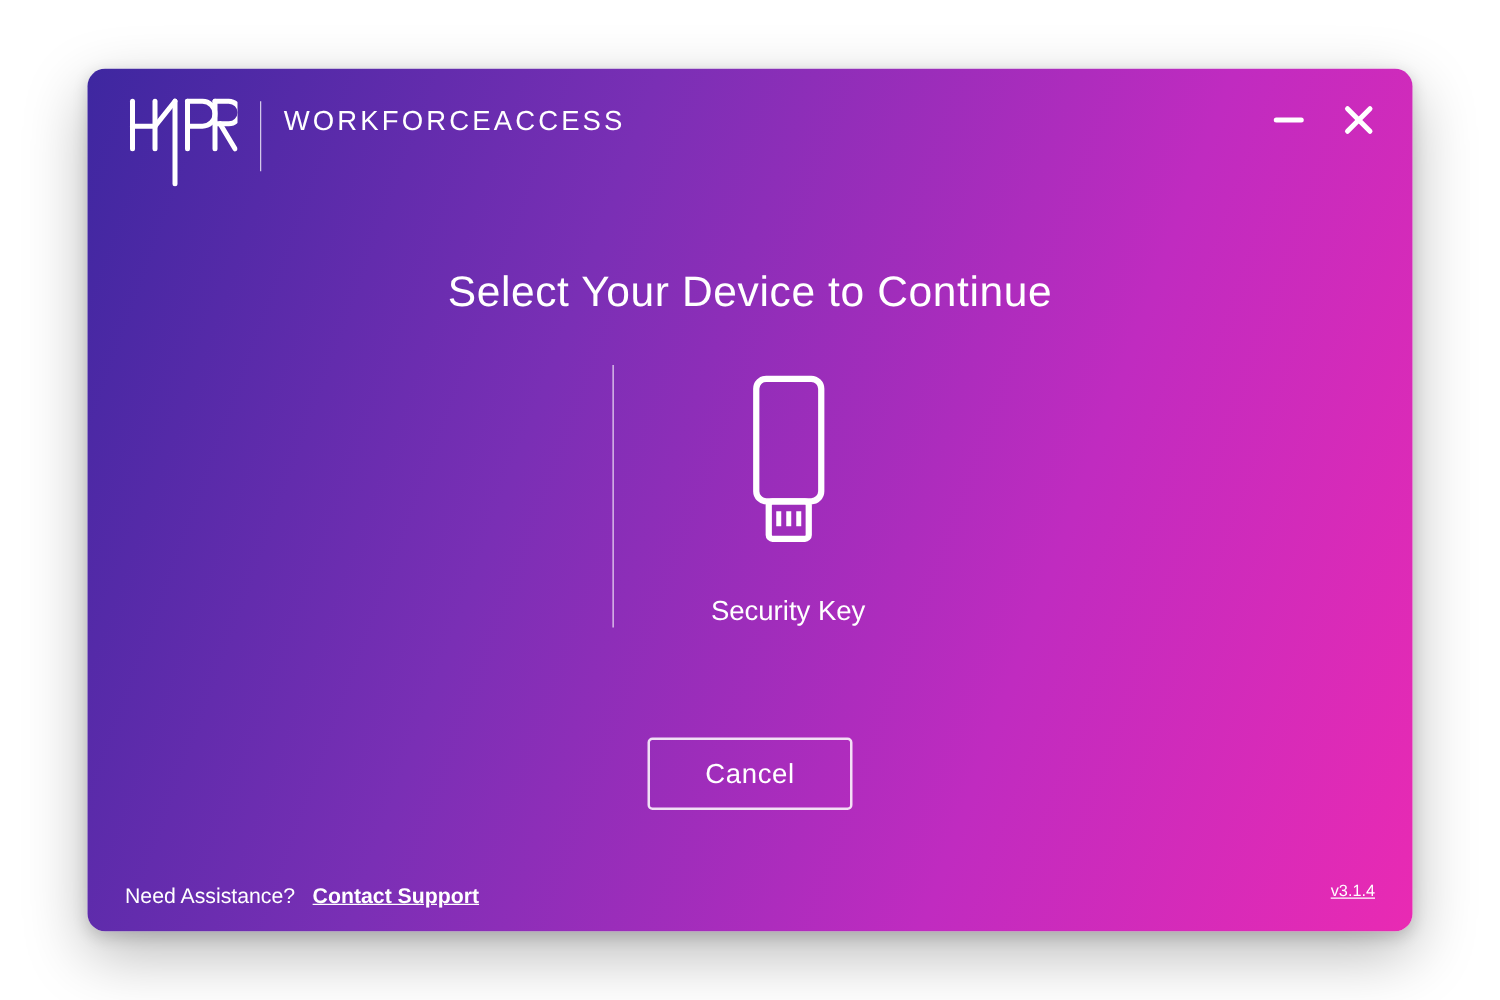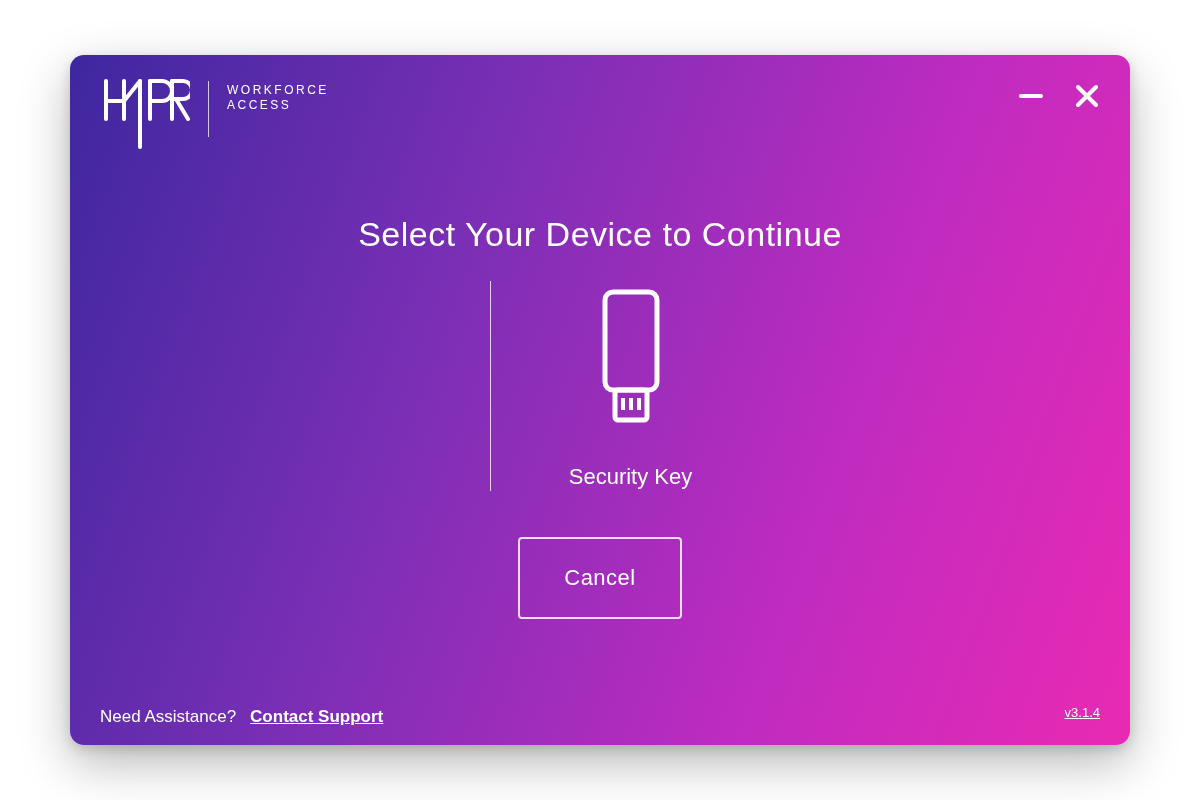--- a/index.html
+++ b/index.html
@@ -38,22 +38,22 @@
     gap: 18px;
   }
   .brand-divider {
     width: 1px;
     height: 56px;
     background: rgba(255,255,255,0.75);
     margin-top: 4px;
   }
   .brand-text {
     display: flex;
-    flex-direction: column;
-    font-size: 12px;
+    flex-direction: row;
+    font-size: 22px;
     letter-spacing: 2.5px;
     line-height: 1.25;
     font-weight: 400;
     margin-top: 6px;
   }
   .win-controls {
     display: flex;
     gap: 30px;
     align-items: center;
     margin-top: 6px;
@@ -69,21 +69,21 @@
     position: absolute;
     top: 160px; left: 0; right: 0;
     display: flex;
     flex-direction: column;
     align-items: center;
   }
   .heading {
     font-size: 34px;
     font-weight: 400;
     letter-spacing: 0.5px;
-    margin-bottom: 27px;
+    margin-bottom: 38px;
   }
   .options {
     display: flex;
     align-items: center;
     justify-content: center;
     gap: 60px;
   }
   .option {
     display: flex;
     flex-direction: column;
@@ -96,26 +96,26 @@
     font-size: 22px;
     font-weight: 400;
   }
   .option-divider {
     width: 1px;
     height: 210px;
     background: rgba(255,255,255,0.8);
   }
 
   .cancel-btn {
-    margin-top: 46px;
+    margin-top: 88px;
     border: 2px solid rgba(255,255,255,0.85);
     background: transparent;
     color: #ffffff;
     font-size: 22px;
-    padding: 26px 44px;
+    padding: 14px 44px;
     border-radius: 4px;
     cursor: pointer;
     font-family: inherit;
     letter-spacing: 0.5px;
   }
 
   .footer {
     position: absolute;
     bottom: 18px; left: 30px; right: 30px;
     display: flex;

